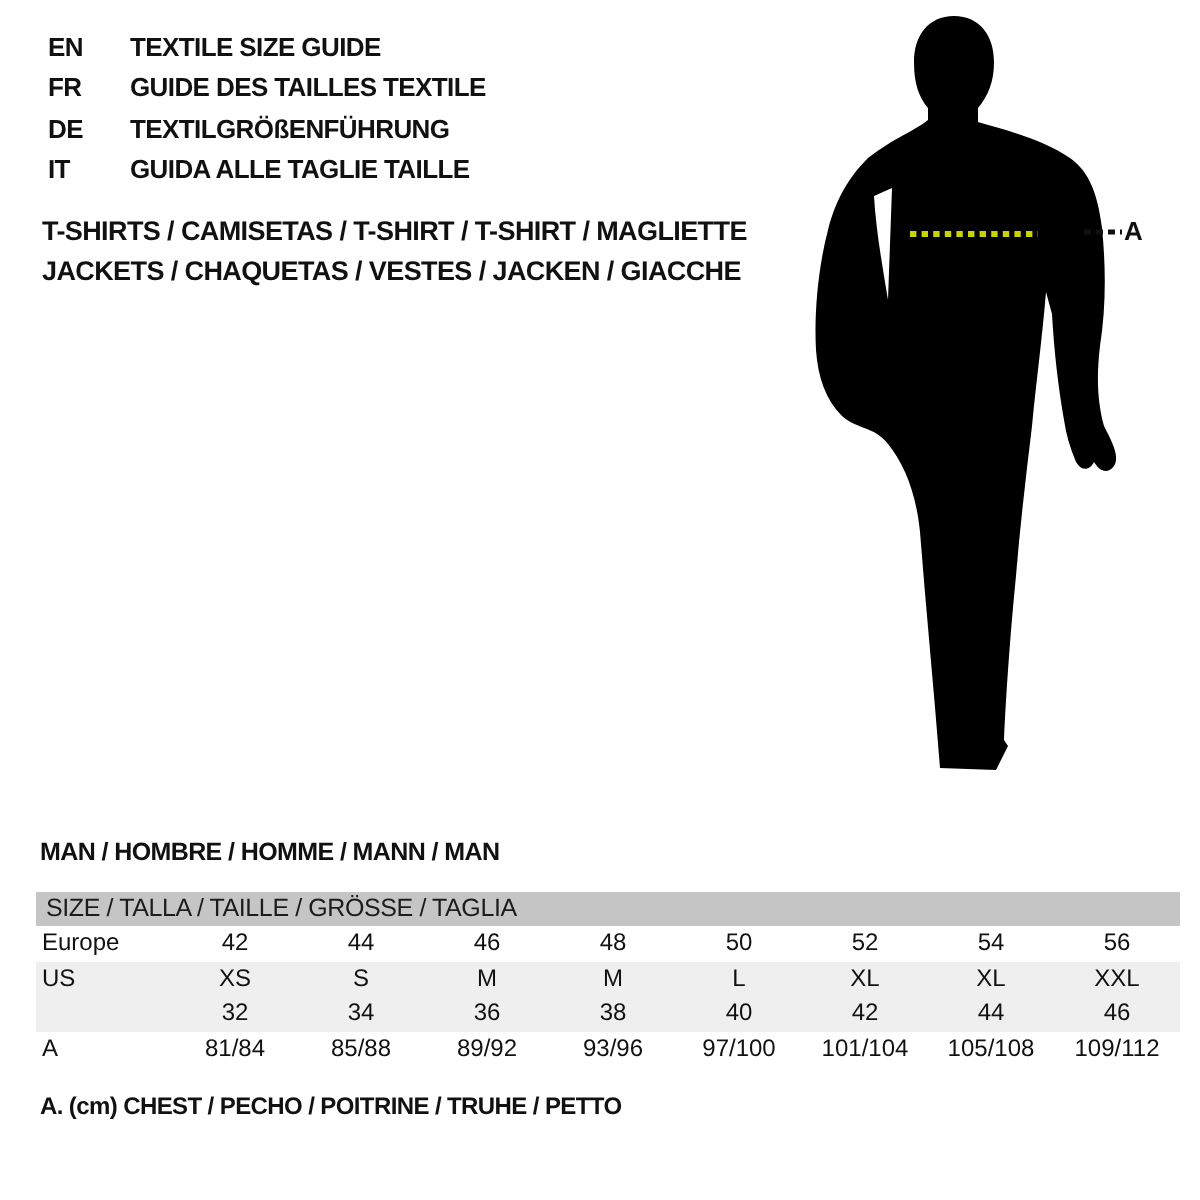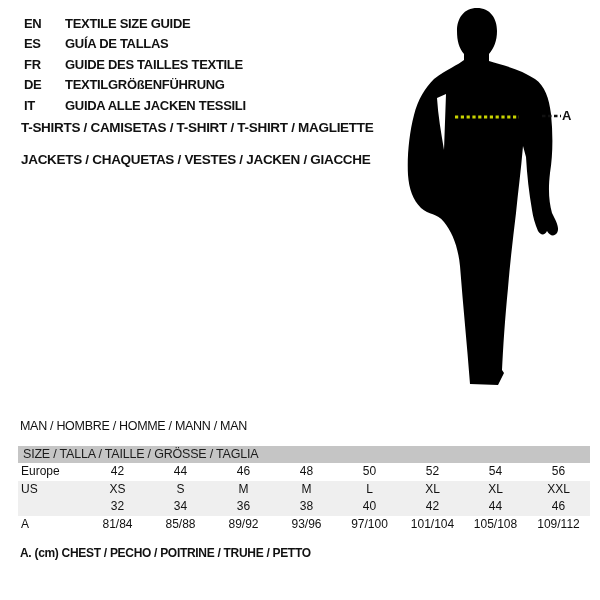--- a/index.html
+++ b/index.html
@@ -16,29 +16,29 @@
   
   .langs { position: absolute; left: 24px; top: 13px; }
   .lang-row { display: grid; grid-template-columns: 41px auto; height: 20.5px; align-items: center; }
   .lang-code, .lang-label {
     font-weight: 700; font-size: 13px; letter-spacing: -0.3px; white-space: nowrap;
   }
   
   .products { position: absolute; left: 21px; top: 108px; }
   .product-line {
     height: 19.5px; font-weight: 700; font-size: 13.5px;
-    letter-spacing: -0.3px; white-space: nowrap; margin-top: 12px;
+    letter-spacing: -0.3px; white-space: nowrap;
   }
   
   .figure-svg { position: absolute; left: 395px; top: 0; width: 205px; height: 400px; }
   .measure-a { position: absolute; left: 562px; top: 108px; font-weight: 700; font-size: 13px; }
   
   .section-title {
     position: absolute; left: 20px; top: 419px;
-    font-weight: 400; font-size: 12.5px; letter-spacing: -0.3px; white-space: nowrap;
+    font-weight: 700; font-size: 12.5px; letter-spacing: -0.3px; white-space: nowrap;
   }
   
   .size-table { position: absolute; left: 18px; top: 446px; width: 572px; font-size: 12px; }
   .thead {
     background: #c5c5c5; height: 17px; line-height: 17px;
     padding-left: 5px; font-size: 12.5px; color: #1c1c1c;
     letter-spacing: -0.2px; white-space: nowrap;
   }
   .trow { display: flex; height: 17.5px; line-height: 17.5px; justify-content: space-between; }
   .trow.shade { background: #efefef; }
@@ -54,34 +54,30 @@
 <body>
 
 <div class="canvas">
 
   <div class="langs">
     <div class="lang-row">
       <span class="lang-code">EN</span>
       <span class="lang-label">TEXTILE SIZE GUIDE</span>
     </div>
     <div class="lang-row">
-      <span class="lang-code">ES</span>
-      <span class="lang-label">GUÍA DE TALLAS</span>
-    </div>
-    <div class="lang-row">
       <span class="lang-code">FR</span>
       <span class="lang-label">GUIDE DES TAILLES TEXTILE</span>
     </div>
     <div class="lang-row">
       <span class="lang-code">DE</span>
       <span class="lang-label">TEXTILGRÖßENFÜHRUNG</span>
     </div>
     <div class="lang-row">
       <span class="lang-code">IT</span>
-      <span class="lang-label">GUIDA ALLE JACKEN TESSILI</span>
+      <span class="lang-label">GUIDA ALLE TAGLIE TAILLE</span>
     </div>
   </div>
 
   <div class="products">
     <div class="product-line">T-SHIRTS / CAMISETAS / T-SHIRT / T-SHIRT / MAGLIETTE</div>
     <div class="product-line">JACKETS / CHAQUETAS / VESTES / JACKEN / GIACCHE</div>
   </div>
 
   <svg class="figure-svg" viewBox="395 0 205 400" xmlns="http://www.w3.org/2000/svg" aria-hidden="true">
     <path d="M 477 8

